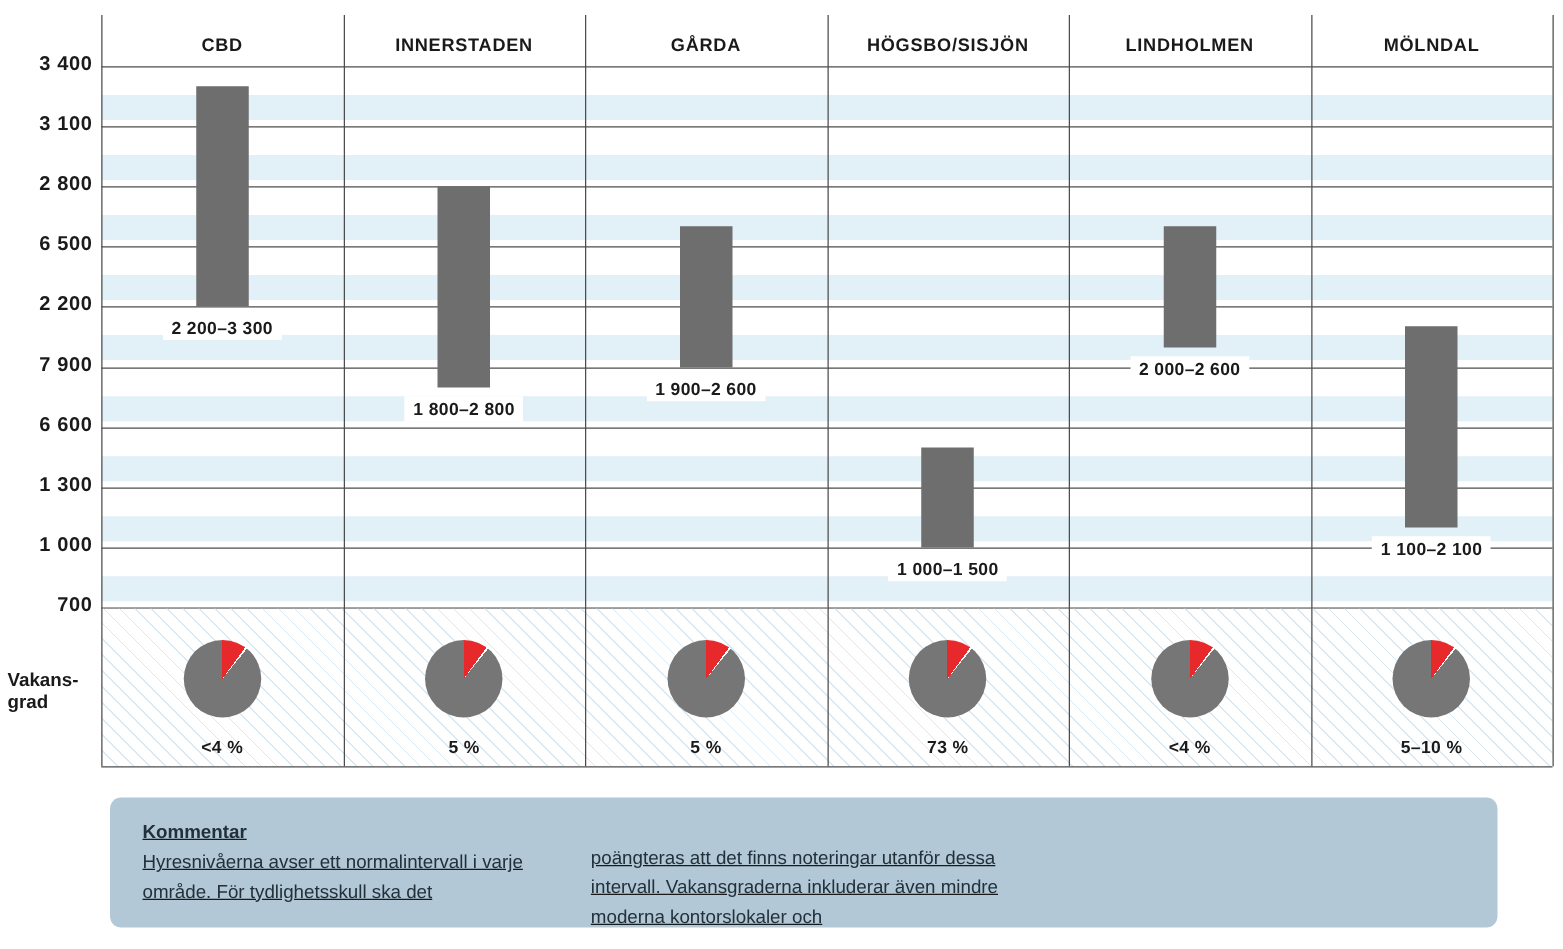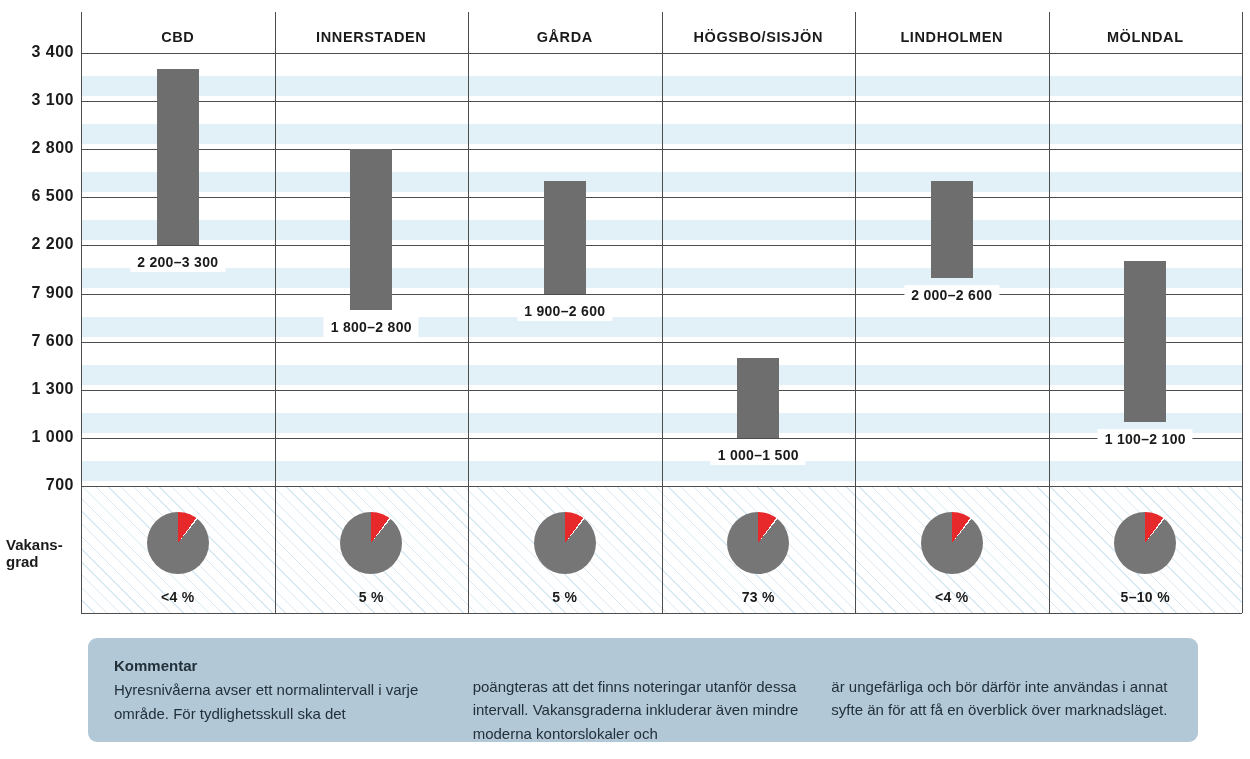--- a/index.html
+++ b/index.html
@@ -39,21 +39,21 @@
 
   .pie{position:absolute;width:62px;height:62px;border-radius:50%;
     transform:translateX(-50%);
     background:conic-gradient(#e8292b 0deg 36deg, #ffffff 36deg 39deg, #767676 39deg 360deg);}
   .pct{position:absolute;font-size:14px;font-weight:bold;letter-spacing:.3px;
     transform:translateX(-50%);white-space:nowrap;}
 
   
   #comment{position:absolute;left:88px;top:638px;width:1110px;height:104px;
     background:#b2c8d6;border-radius:9px;}
-  .cwrap{position:absolute;left:26px;top:16px;right:20px;display:flex;gap:12px;}
+  .cwrap{position:absolute;left:26px;top:16px;right:20px;display:flex;gap:12px;text-decoration:underline;}
   .ccol{width:372px;font-size:15px;line-height:1.55;color:#22303a;}
   .ccol.mid{width:372px;}
   .ctitle{font-weight:bold;margin-bottom:1px;}
 </style>
 </head>
 <body>
 
 <div id="chart">
 
   <div class="plot" id="plotarea">
@@ -91,21 +91,21 @@
       <div class="coldiv" style="left: 1242px;"></div>
     </div>
 
   <div id="yaxis">
       <div class="ytick" style="top: 53px;">3 400</div>
       <div class="ytick" style="top: 101.111px;">3 100</div>
       <div class="ytick" style="top: 149.222px;">2 800</div>
       <div class="ytick" style="top: 197.333px;">6 500</div>
       <div class="ytick" style="top: 245.444px;">2 200</div>
       <div class="ytick" style="top: 293.556px;">7 900</div>
-      <div class="ytick" style="top: 341.667px;">7 600</div>
+      <div class="ytick" style="top: 341.667px;">6 600</div>
       <div class="ytick" style="top: 389.778px;">1 300</div>
       <div class="ytick" style="top: 437.889px;">1 000</div>
       <div class="ytick" style="top: 486px;">700</div>
     </div>
 
   <div id="colheads">
       <div class="colhead" style="left: 81px; width: 193.5px;">CBD</div>
       <div class="colhead" style="left: 274.5px; width: 193.5px;">INNERSTADEN</div>
       <div class="colhead" style="left: 468px; width: 193.5px;">GÅRDA</div>
       <div class="colhead" style="left: 661.5px; width: 193.5px;">HÖGSBO/SISJÖN</div>
@@ -154,16 +154,15 @@
     <div class="ccol">
       <div class="ctitle">Kommentar</div>
       <div>Hyresnivåerna avser ett normalintervall i varje område. För tydlighetsskull ska det</div>
     </div>
     <div class="ccol mid">
       <div style="height:21px"></div>
       <div>poängteras att det finns noteringar utanför dessa intervall. Vakansgraderna inkluderar även mindre moderna kontorslokaler och</div>
     </div>
     <div class="ccol">
       <div style="height:21px"></div>
-      <div>är ungefärliga och bör därför inte användas i annat syfte än för att få en överblick över marknadsläget.</div>
     </div>
   </div>
 </div>
 
 </body></html>

